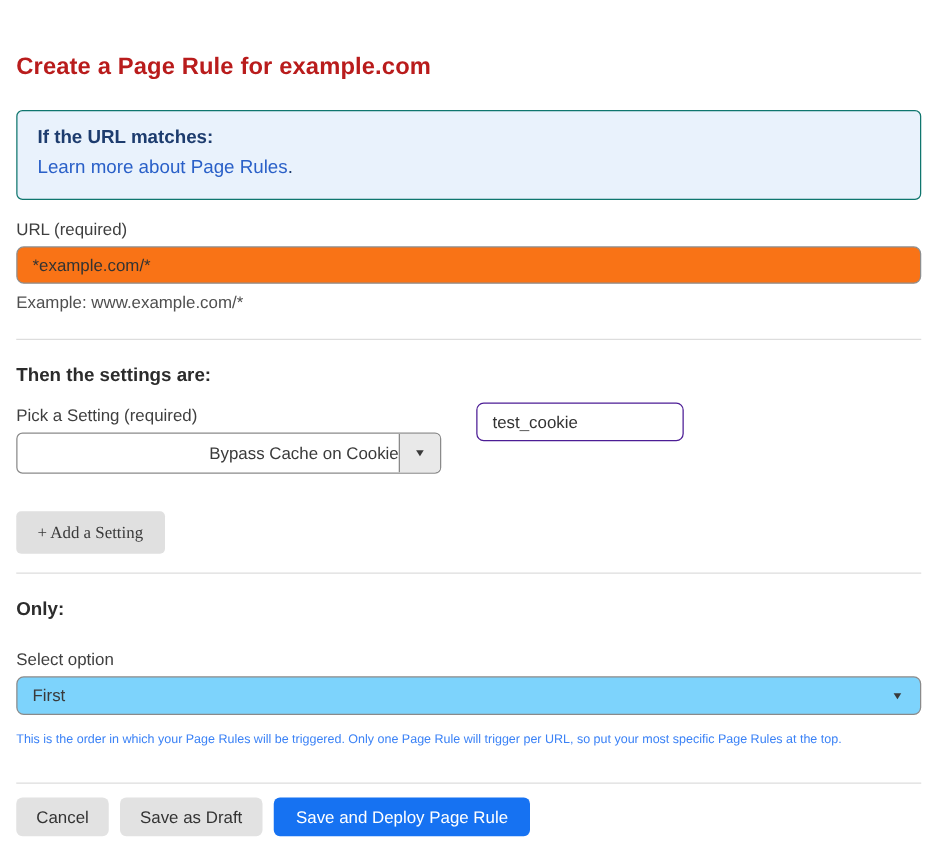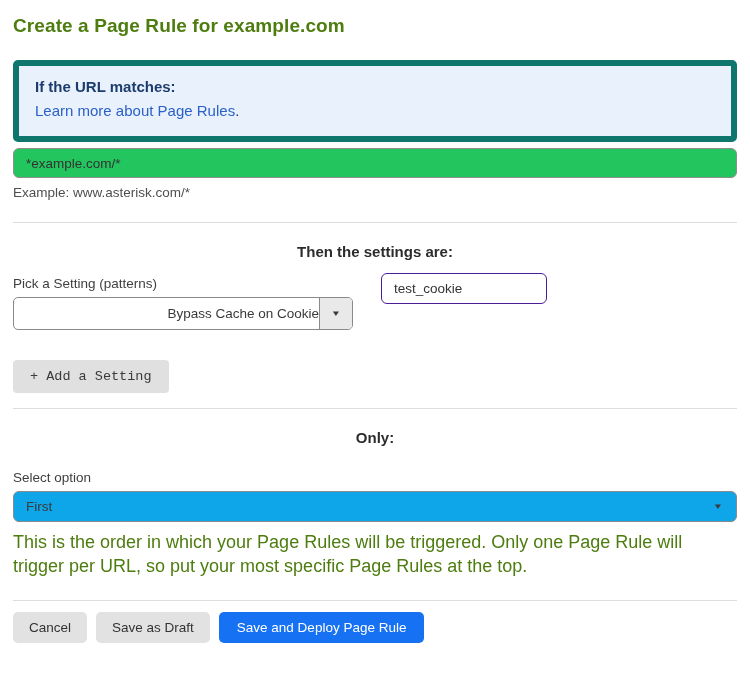--- a/index.html
+++ b/index.html
@@ -9,29 +9,30 @@
     height: 688px;
     font-family: "Liberation Sans", sans-serif;
     color: #2e2e2e;
     overflow: hidden;
   }
   .container { padding: 0 13px; }
 
   .page-title {
     font-size: 19px;
     font-weight: 700;
-    color: #4d7c0f;
+    color: #b91c1c;
     padding-top: 15px;
     letter-spacing: 0.1px;
+    margin-top: 28px;
   }
 
   .info-box {
     margin-top: 23px;
     background: #e9f2fc;
-    border: 6px solid #0f766e;
+    border: 1px solid #0f766e;
     border-radius: 5px;
     padding: 9px 16px 13px 16px;
     color: #1d3c6e;
     font-size: 15px;
     line-height: 24px;
   }
   .info-heading { font-weight: 700; }
   .info-link {
     color: #2a60c8;
     cursor: pointer;
@@ -46,41 +47,40 @@
     display: block;
     width: 100%;
     height: 30px;
     margin-top: 6px;
     border: 1px solid #8e8e8e;
     border-radius: 6px;
     padding: 0 12px;
     font-family: "Liberation Sans", sans-serif;
     font-size: 13.5px;
     color: #333333;
-    background: #22c55e;
+    background: #f97316;
     outline: none;
   }
   .example-text {
     font-size: 13.5px;
     color: #4f4f4f;
     margin-top: 7px;
   }
 
   .divider {
     border: none;
     border-top: 1px solid #dddddd;
     margin-top: 22px;
   }
 
   .section-heading {
     font-size: 15px;
     font-weight: 700;
     color: #2c2c2c;
     margin-top: 20px;
-    text-align: center;
   }
 
   .settings-row { display: flex; gap: 28px; }
   .settings-col-left { width: 340px; }
   .settings-col-right { padding-top: 7px; }
 
   .select-composite {
     margin-top: 6px;
     width: 340px;
     height: 33px;
@@ -125,47 +125,47 @@
     color: #333333;
     outline: none;
   }
 
   .add-setting-btn {
     margin-top: 30px;
     background: #e0e0e0;
     border: none;
     border-radius: 4px;
     padding: 9px 17px;
-    font-family: Liberation Mono, monospace;
+    font-family: Liberation Serif, serif;
     font-size: 13.5px;
     color: #3a3a3a;
     cursor: pointer;
   }
 
   .select-full {
     margin-top: 6px;
     width: 100%;
     height: 31px;
     border: 1px solid #8a8a8a;
     border-radius: 6px;
-    background: #0ea5e9;
+    background: #7dd3fc;
     display: flex;
     align-items: center;
     justify-content: space-between;
     padding: 0 14px 0 12px;
     font-size: 13.5px;
     color: #3a3a3a;
     cursor: pointer;
   }
 
   .help-text {
     margin-top: 8px;
-    font-size: 18px;
+    font-size: 10px;
     line-height: 24px;
-    color: #4d7c0f;
+    color: #3b82f6;
     max-width: 726px;
   }
 
   .footer-actions {
     margin-top: 11px;
     display: flex;
     gap: 9px;
   }
   .btn {
     height: 31px;
@@ -184,30 +184,31 @@
 
 <div class="container">
 
   <h1 class="page-title">Create a Page Rule for example.com</h1>
 
   <div class="info-box">
     <div class="info-heading">If the URL matches:</div>
     <div><span class="info-link">Learn more about Page Rules</span><span>.</span></div>
   </div>
 
+  <div class="field-label">URL (required)</div>
   <input class="text-input" type="text" value="*example.com/*" style="">
-  <div class="example-text">Example: www.asterisk.com/*</div>
+  <div class="example-text">Example: www.example.com/*</div>
 
   <hr class="divider">
 
   <h2 class="section-heading">Then the settings are:</h2>
 
   <div class="settings-row">
     <div class="settings-col-left">
-      <div class="field-label">Pick a Setting (patterns)</div>
+      <div class="field-label">Pick a Setting (required)</div>
       <div class="select-composite">
         <span class="select-text">Bypass Cache on Cookie</span>
         <span class="select-arrow-btn">
           <span class="caret">▼</span>
         </span>
       </div>
     </div>
     <div class="settings-col-right">
       <input class="value-input" type="text" value="test_cookie" style="">
     </div>

